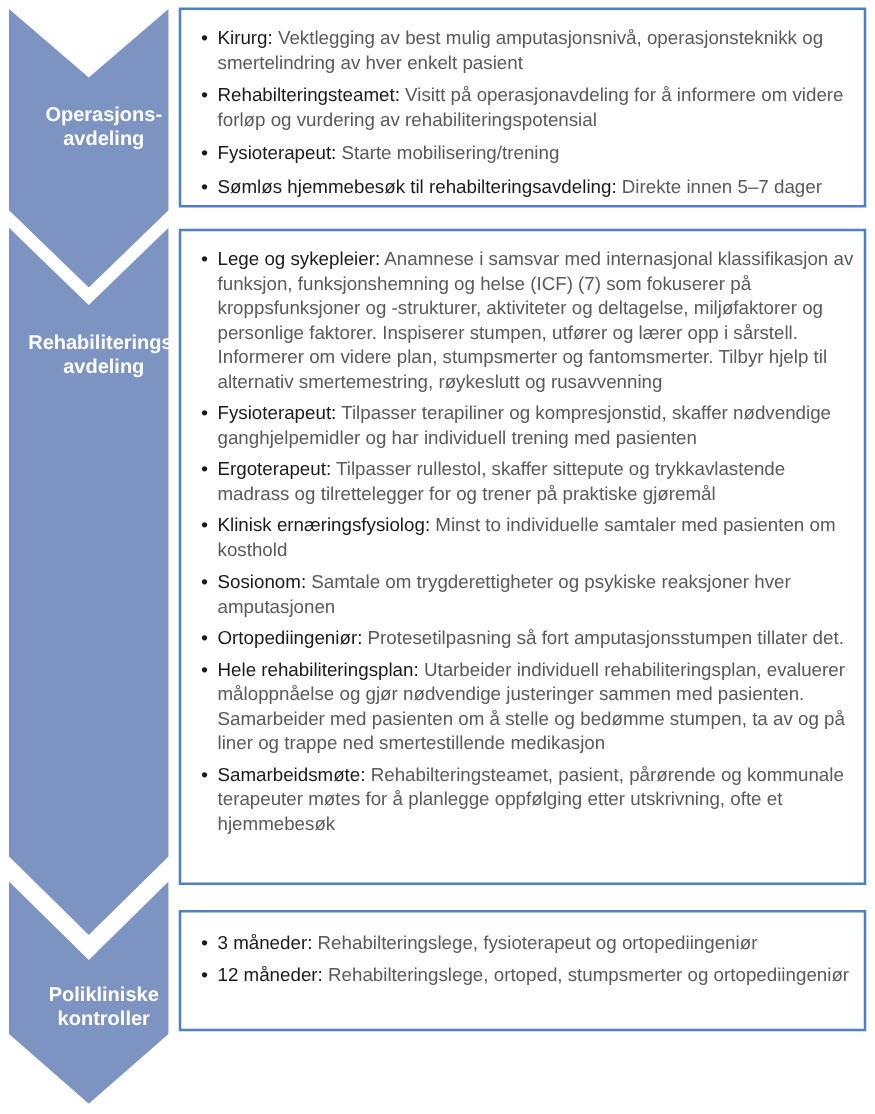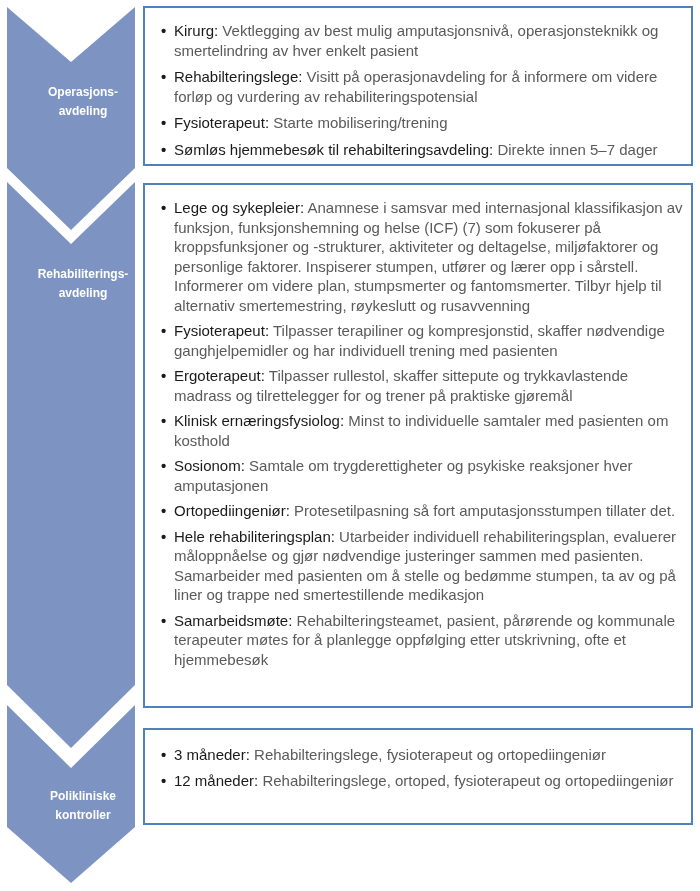--- a/index.html
+++ b/index.html
@@ -27,21 +27,21 @@
   .chev-3 {
     top: 705px; height: 178px;
     clip-path: polygon(0 0, 50% 63px, 100% 0, 100% calc(100% - 56px), 50% 100%, 0 calc(100% - 56px));
   }
   .chev-label {
     position: absolute;
     left: 7px; width: 152px;
     text-align: center;
     color: #ffffff;
     font-weight: bold;
-    font-size: 12px;
+    font-size: 16px;
     line-height: 19px;
   }
   .lbl-1 { top: 83px; }
   .lbl-2 { top: 265px; }
   .lbl-3 { top: 787px; }
   .box {
     position: absolute;
     left: 143px; width: 550px;
     box-sizing: border-box;
     border: 2px solid #4f81bd;
@@ -90,35 +90,35 @@
   <div>avdeling</div>
 </div>
 <div class="chev-label lbl-3">
   <div>Polikliniske</div>
   <div>kontroller</div>
 </div>
 
 <div class="box box-1">
   <ul class="items">
       <li class="item"><span class="bullet">•</span><span class="term">Kirurg: </span><span class="desc">Vektlegging av best mulig amputasjonsnivå, operasjonsteknikk og smertelindring av hver enkelt pasient</span></li>
-      <li class="item"><span class="bullet">•</span><span class="term">Rehabilteringslege: </span><span class="desc">Visitt på operasjonavdeling for å informere om videre forløp og vurdering av rehabiliteringspotensial</span></li>
+      <li class="item"><span class="bullet">•</span><span class="term">Rehabilteringsteamet: </span><span class="desc">Visitt på operasjonavdeling for å informere om videre forløp og vurdering av rehabiliteringspotensial</span></li>
       <li class="item"><span class="bullet">•</span><span class="term">Fysioterapeut: </span><span class="desc">Starte mobilisering/trening</span></li>
       <li class="item"><span class="bullet">•</span><span class="term">Sømløs hjemmebesøk til rehabilteringsavdeling: </span><span class="desc">Direkte innen 5–7 dager</span></li>
     </ul>
 </div>
 <div class="box box-2">
   <ul class="items">
       <li class="item"><span class="bullet">•</span><span class="term">Lege og sykepleier: </span><span class="desc">Anamnese i samsvar med internasjonal klassifikasjon av funksjon, funksjonshemning og helse (ICF) (7) som fokuserer på kroppsfunksjoner og -strukturer, aktiviteter og deltagelse, miljøfaktorer og personlige faktorer. Inspiserer stumpen, utfører og lærer opp i sårstell. Informerer om videre plan, stumpsmerter og fantomsmerter. Tilbyr hjelp til alternativ smertemestring, røykeslutt og rusavvenning</span></li>
       <li class="item"><span class="bullet">•</span><span class="term">Fysioterapeut: </span><span class="desc">Tilpasser terapiliner og kompresjonstid, skaffer nødvendige ganghjelpemidler og har individuell trening med pasienten</span></li>
       <li class="item"><span class="bullet">•</span><span class="term">Ergoterapeut: </span><span class="desc">Tilpasser rullestol, skaffer sittepute og trykkavlastende madrass og tilrettelegger for og trener på praktiske gjøremål</span></li>
       <li class="item"><span class="bullet">•</span><span class="term">Klinisk ernæringsfysiolog: </span><span class="desc">Minst to individuelle samtaler med pasienten om kosthold</span></li>
       <li class="item"><span class="bullet">•</span><span class="term">Sosionom: </span><span class="desc">Samtale om trygderettigheter og psykiske reaksjoner hver amputasjonen</span></li>
       <li class="item"><span class="bullet">•</span><span class="term">Ortopediingeniør: </span><span class="desc">Protesetilpasning så fort amputasjonsstumpen tillater det.</span></li>
       <li class="item"><span class="bullet">•</span><span class="term">Hele rehabiliteringsplan: </span><span class="desc">Utarbeider individuell rehabiliteringsplan, evaluerer måloppnåelse og gjør nødvendige justeringer sammen med pasienten. Samarbeider med pasienten om å stelle og bedømme stumpen, ta av og på liner og trappe ned smertestillende medikasjon</span></li>
       <li class="item"><span class="bullet">•</span><span class="term">Samarbeidsmøte: </span><span class="desc">Rehabilteringsteamet, pasient, pårørende og kommunale terapeuter møtes for å planlegge oppfølging etter utskrivning, ofte et hjemmebesøk</span></li>
     </ul>
 </div>
 <div class="box box-3">
   <ul class="items">
       <li class="item"><span class="bullet">•</span><span class="term">3 måneder: </span><span class="desc">Rehabilteringslege, fysioterapeut og ortopediingeniør</span></li>
-      <li class="item"><span class="bullet">•</span><span class="term">12 måneder: </span><span class="desc">Rehabilteringslege, ortoped, fysioterapeut og ortopediingeniør</span></li>
+      <li class="item"><span class="bullet">•</span><span class="term">12 måneder: </span><span class="desc">Rehabilteringslege, ortoped, stumpsmerter og ortopediingeniør</span></li>
     </ul>
 </div>
 
 </body></html>

